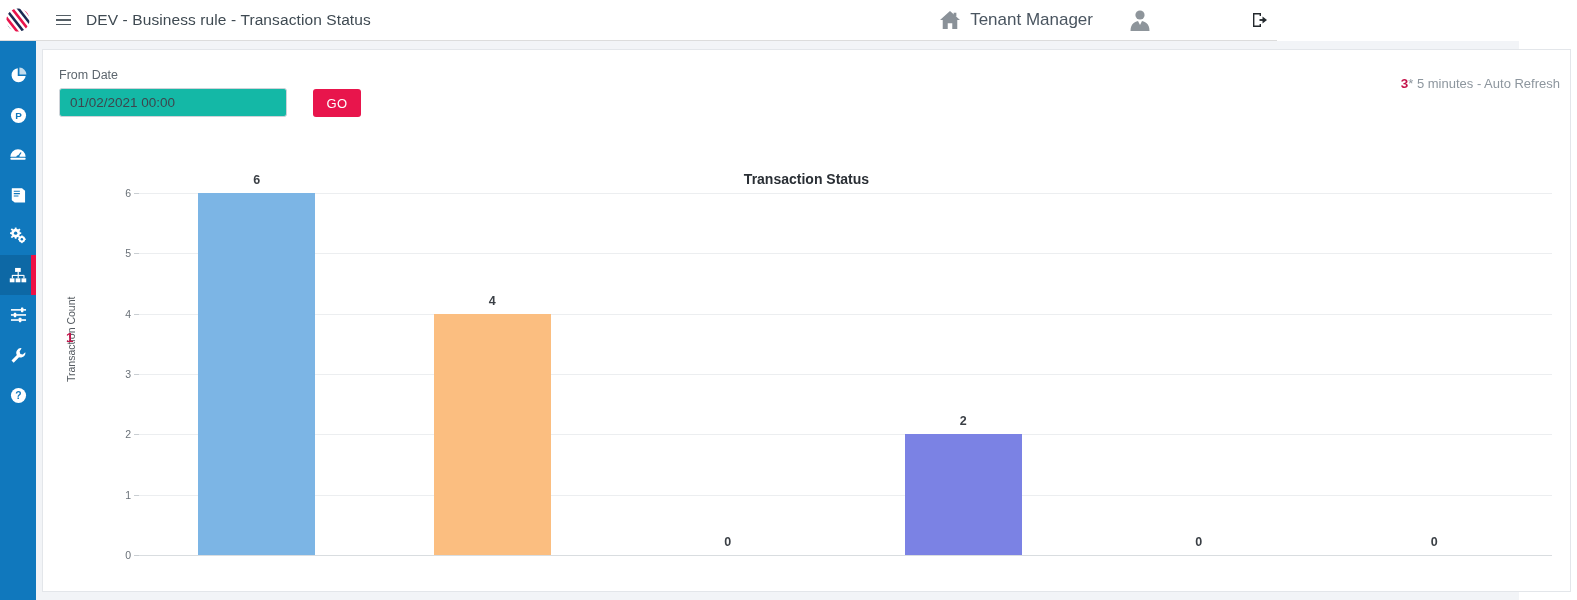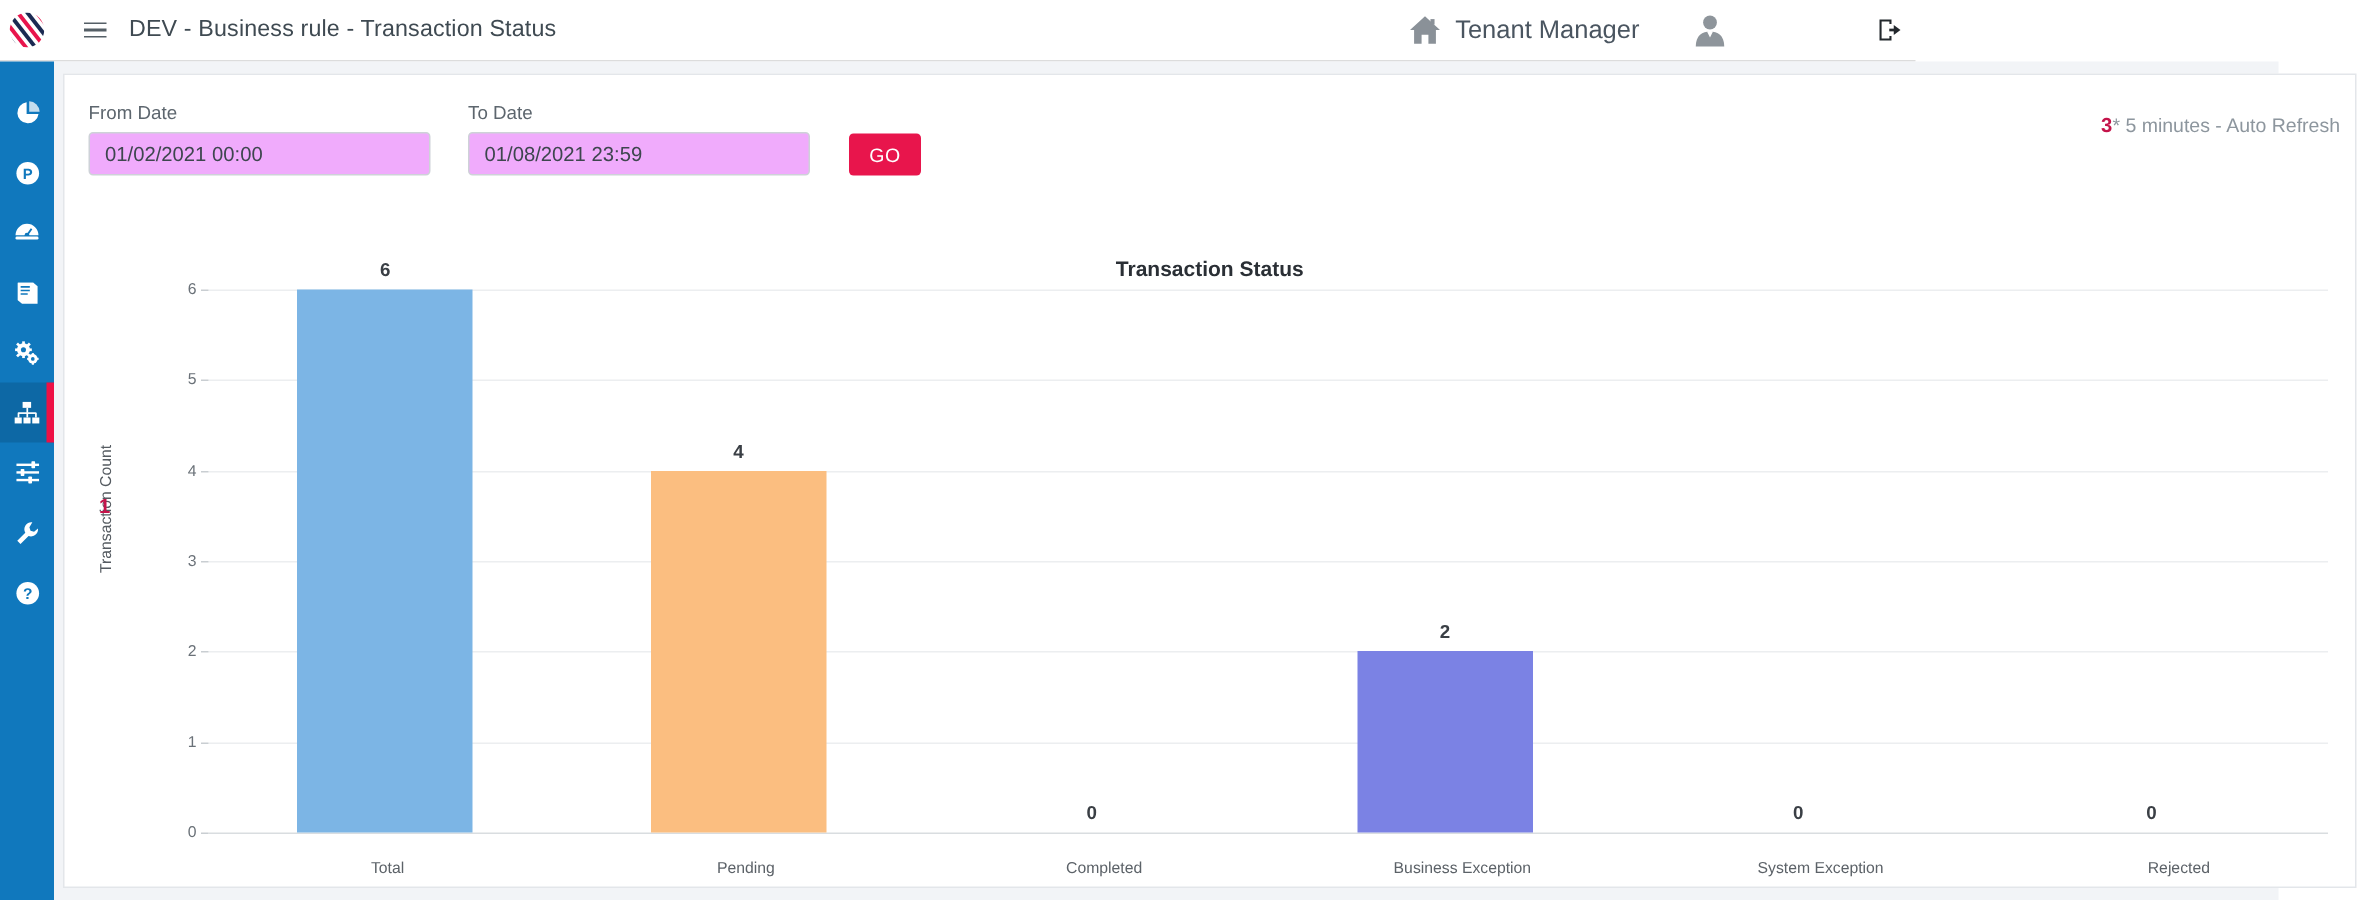--- a/index.html
+++ b/index.html
@@ -86,21 +86,21 @@
   }
   .field { display: flex; flex-direction: column; }
   .field-label {
     font-size: 12.5px; color: #5d666e; margin-bottom: 6px;
   }
   .date-input {
     width: 228px; height: 29px;
     border: 1px solid #ced2d8; border-radius: 3px;
     padding: 0 10px; font-size: 13.5px; color: #3d464e;
     font-family: "Liberation Sans", sans-serif;
-    background: #f0abfc; outline: none;
+    background: #14b8a6; outline: none;
   }
   .field.to { margin-left: 25px; }
   .go-btn {
     margin-left: 26px; margin-bottom: 0;
     background: #e8154c; color: #ffffff;
     border: none; border-radius: 3px;
     width: 48px; height: 28px;
     font-size: 13px; font-family: "Liberation Sans", sans-serif;
     cursor: pointer; letter-spacing: .3px;
   }
@@ -347,24 +347,20 @@
 
 <div class="content">
   <div class="panel">
 
     <div class="filters">
       <div class="field">
         <div class="field-label">From Date</div>
         <input class="date-input" type="text" value="01/02/2021 00:00" style="">
       </div>
 
-      <div class="field to">
-        <div class="field-label">To Date</div>
-        <input class="date-input" type="text" value="01/08/2021 23:59" style="">
-      </div>
 
       <button class="go-btn">GO</button>
     </div>
 
     <div class="refresh-note">
       <span class="anno">3</span><span>* 5 minutes - Auto Refresh</span>
     </div>
 
     <div class="chart-title">Transaction Status</div>
 
@@ -423,25 +419,17 @@
               </div>
             </div>
             <div class="bar-slot">
               <div class="bar" style="height: 0px; background: transparent;">
                 <div class="bar-value">0</div>
               </div>
             </div>
           </div>
       </div>
 
-      <div class="xlabels" id="xlabels">
-          <div class="xlabel">Total</div>
-          <div class="xlabel">Pending</div>
-          <div class="xlabel">Completed</div>
-          <div class="xlabel">Business Exception</div>
-          <div class="xlabel">System Exception</div>
-          <div class="xlabel">Rejected</div>
-        </div>
 
     </div>
 
   </div>
 </div>
 
 </body></html>

